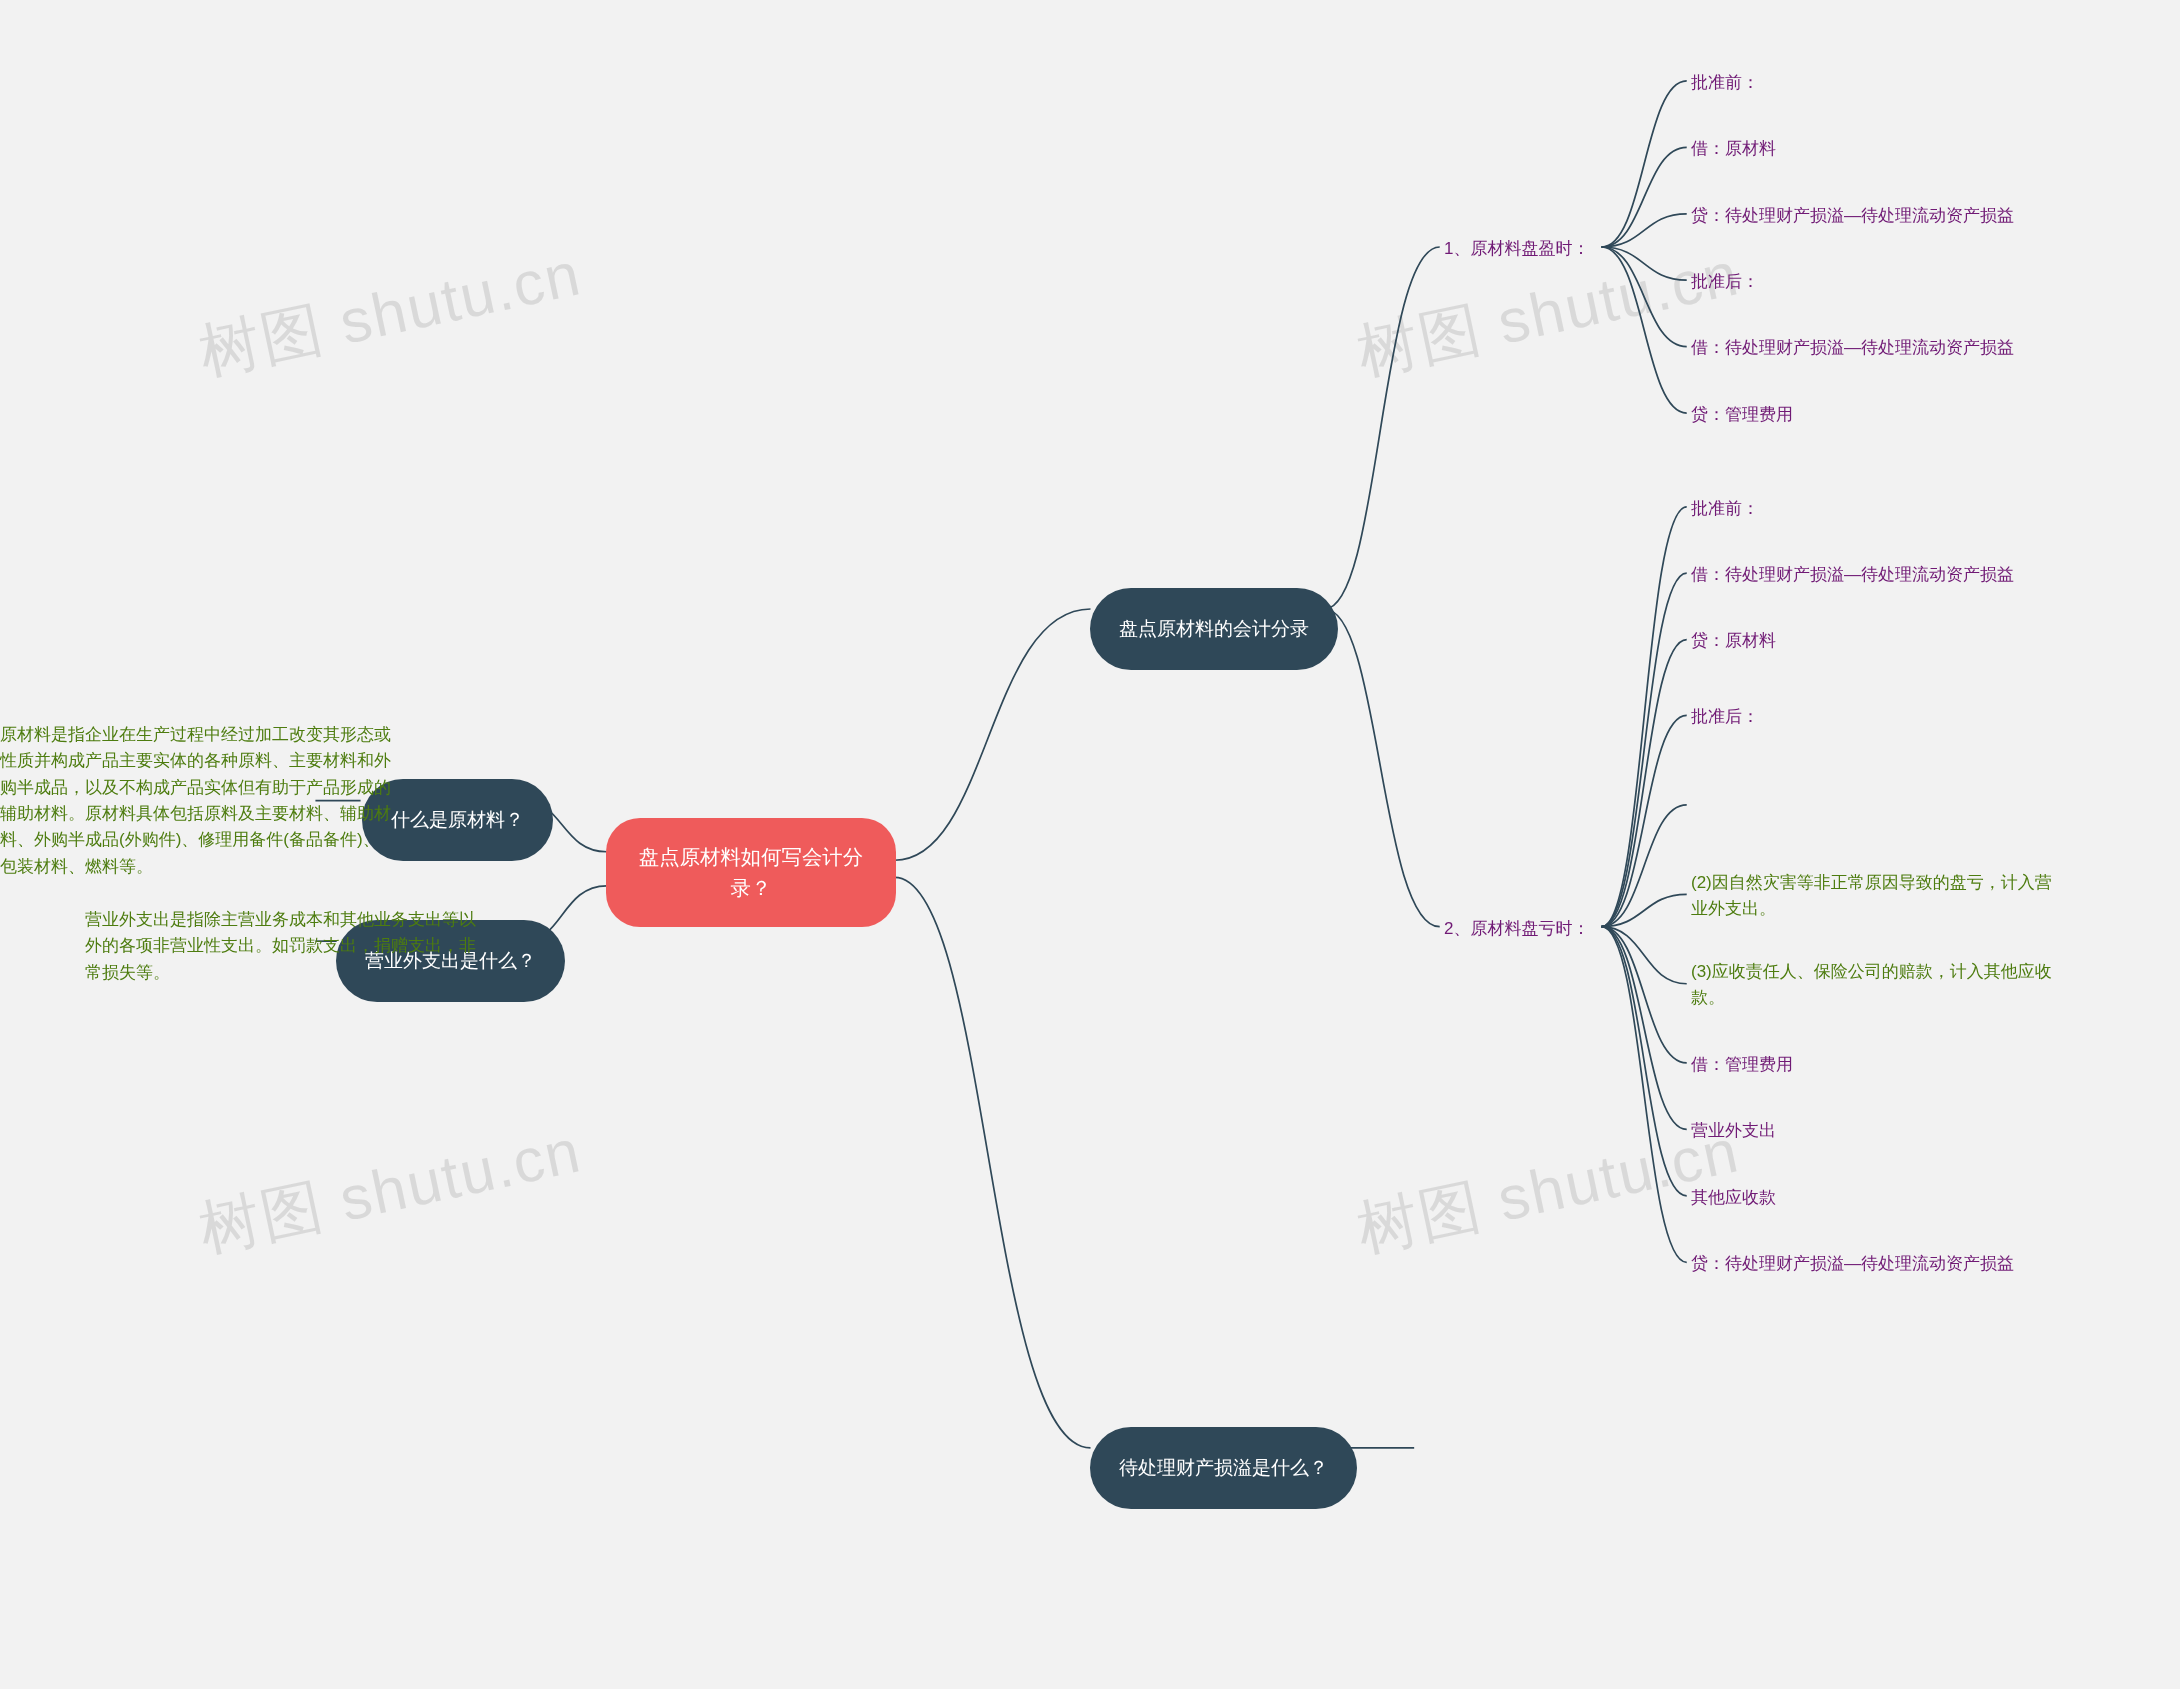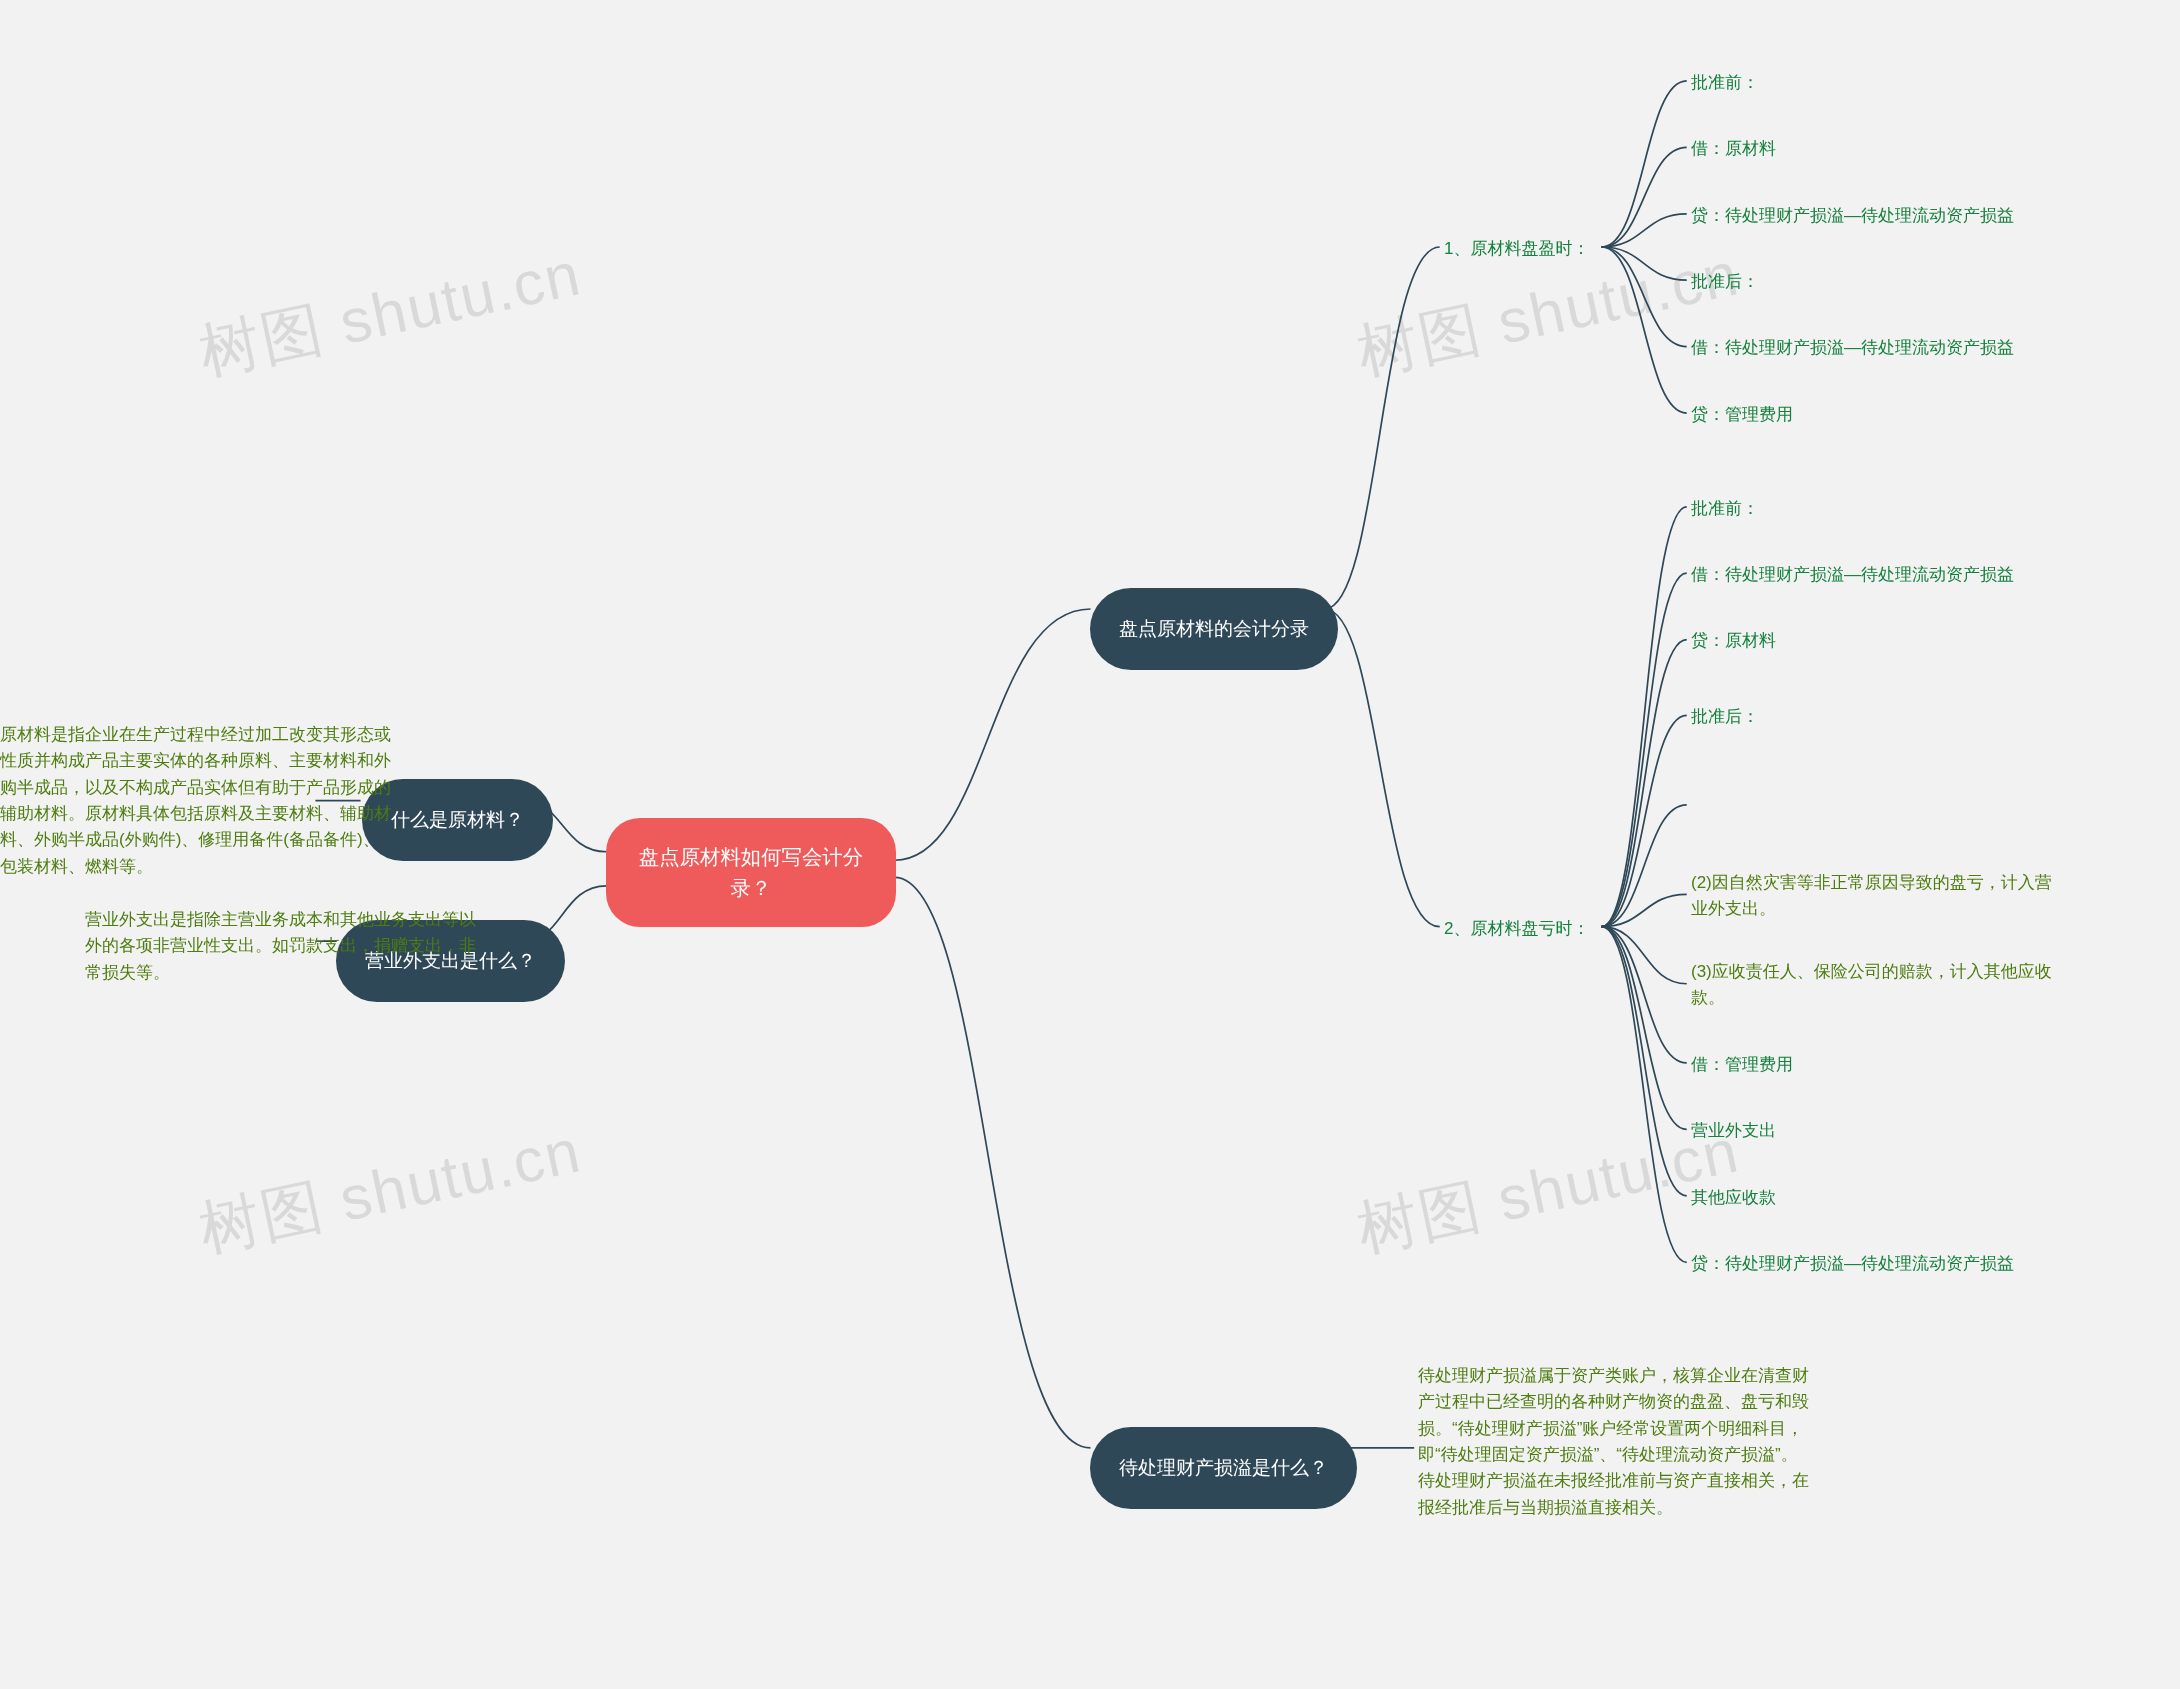--- a/index.html
+++ b/index.html
@@ -41,21 +41,21 @@
   }
   .branch {
     background: #2f4858;
     color: #fff;
     border-radius: 851px;
     padding: 28px 29px;
     font-size: 19px;
     white-space: nowrap;
   }
   .sub {
-    color: #15803d;
+    color: #701a75;
     font-size: 17px;
     white-space: nowrap;
   }
   .para {
     color: #4d7c0f;
     font-size: 17px;
     line-height: 1.55;
     width: 392px;
   }
   .watermark {
@@ -152,23 +152,20 @@
   <div class="node para" style="left:1691px; top:870px; width:366px;"><span>(2)因自然灾害等非正常原因导致的盘亏，计入营业外支出。</span></div>
   <div class="node para" style="left:1691px; top:959px; width:366px;"><span>(3)应收责任人、保险公司的赔款，计入其他应收款。</span></div>
   <div class="node sub" style="left:1691px; top:1053px;"><span>借：管理费用</span></div>
   <div class="node sub" style="left:1691px; top:1119px;"><span>营业外支出</span></div>
   <div class="node sub" style="left:1691px; top:1186px;"><span>其他应收款</span></div>
   <div class="node sub" style="left:1691px; top:1252px;"><span>贷：待处理财产损溢—待处理流动资产损益</span></div>
 
   <div class="node branch" style="left:1090px; top:1427px;">
     <span>待处理财产损溢是什么？</span>
   </div>
-  <div class="node para" style="left:1418px; top:1363px; width:392px;">
-    <span>待处理财产损溢属于资产类账户，核算企业在清查财产过程中已经查明的各种财产物资的盘盈、盘亏和毁损。“待处理财产损溢”账户经常设置两个明细科目，即“待处理固定资产损溢”、“待处理流动资产损溢”。待处理财产损溢在未报经批准前与资产直接相关，在报经批准后与当期损溢直接相关。</span>
-  </div>
 
   <div class="node branch" style="left:362px; top:779px;">
     <span>什么是原材料？</span>
   </div>
   <div class="node para" style="left:85px; top:722px; width:392px; text-align:left; left:auto;">
     <span>原材料是指企业在生产过程中经过加工改变其形态或性质并构成产品主要实体的各种原料、主要材料和外购半成品，以及不构成产品实体但有助于产品形成的辅助材料。原材料具体包括原料及主要材料、辅助材料、外购半成品(外购件)、修理用备件(备品备件)、包装材料、燃料等。</span>
   </div>
 
   <div class="node branch" style="left:336px; top:920px;">
     <span>营业外支出是什么？</span>

